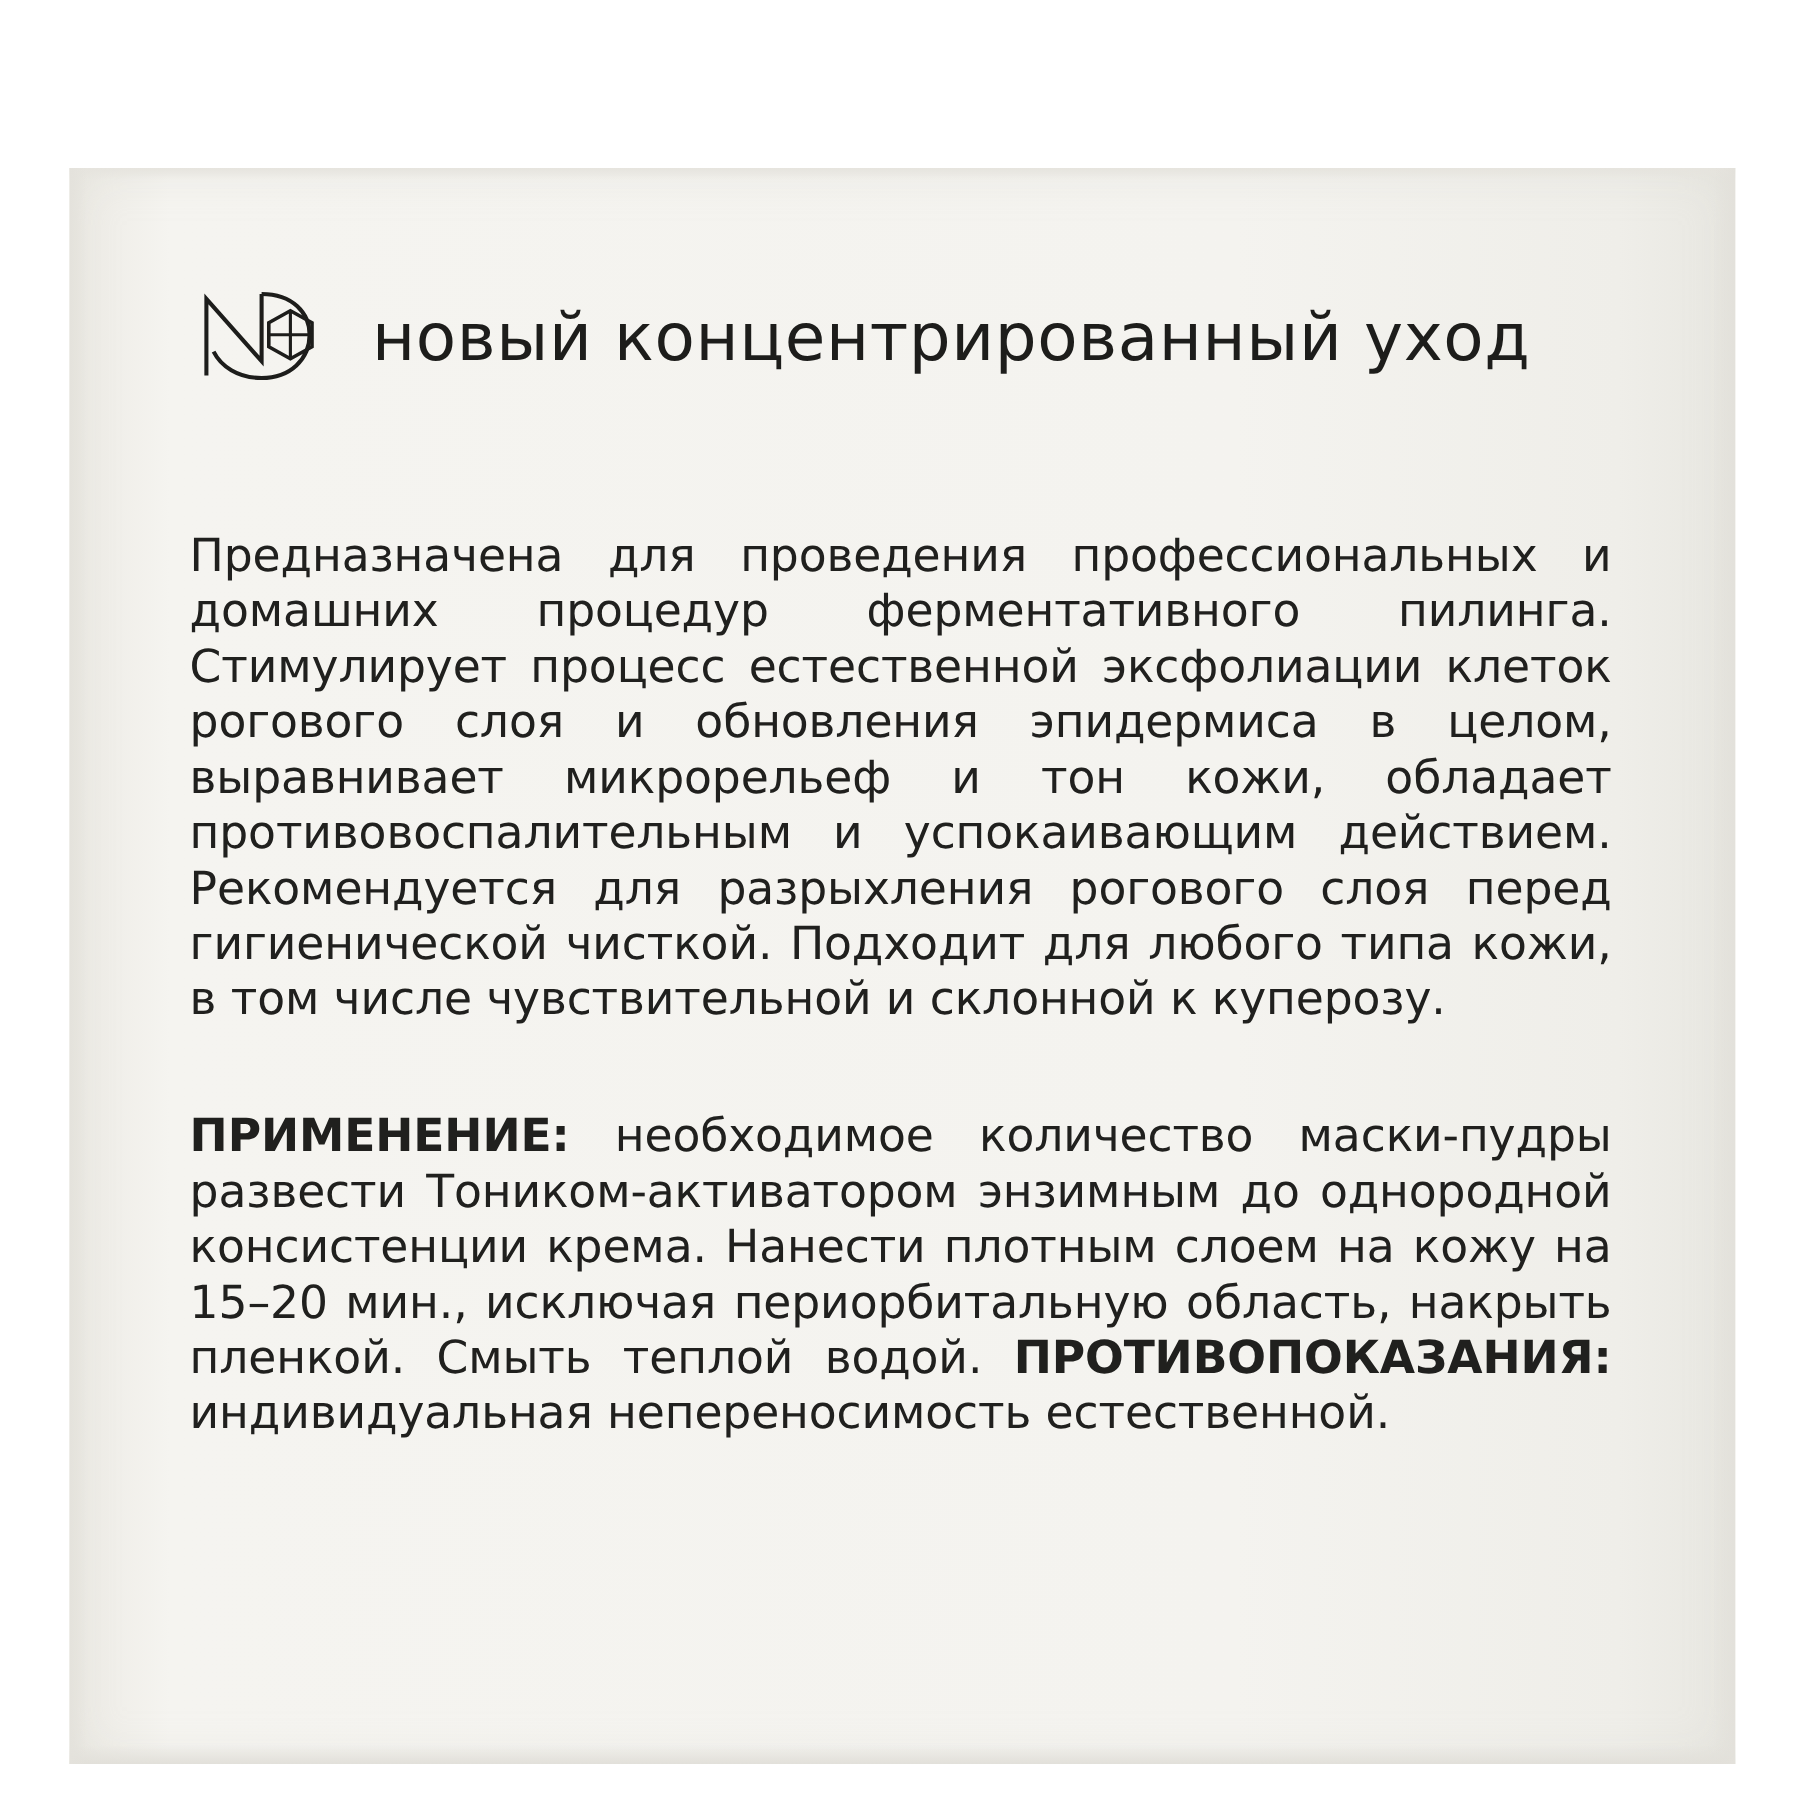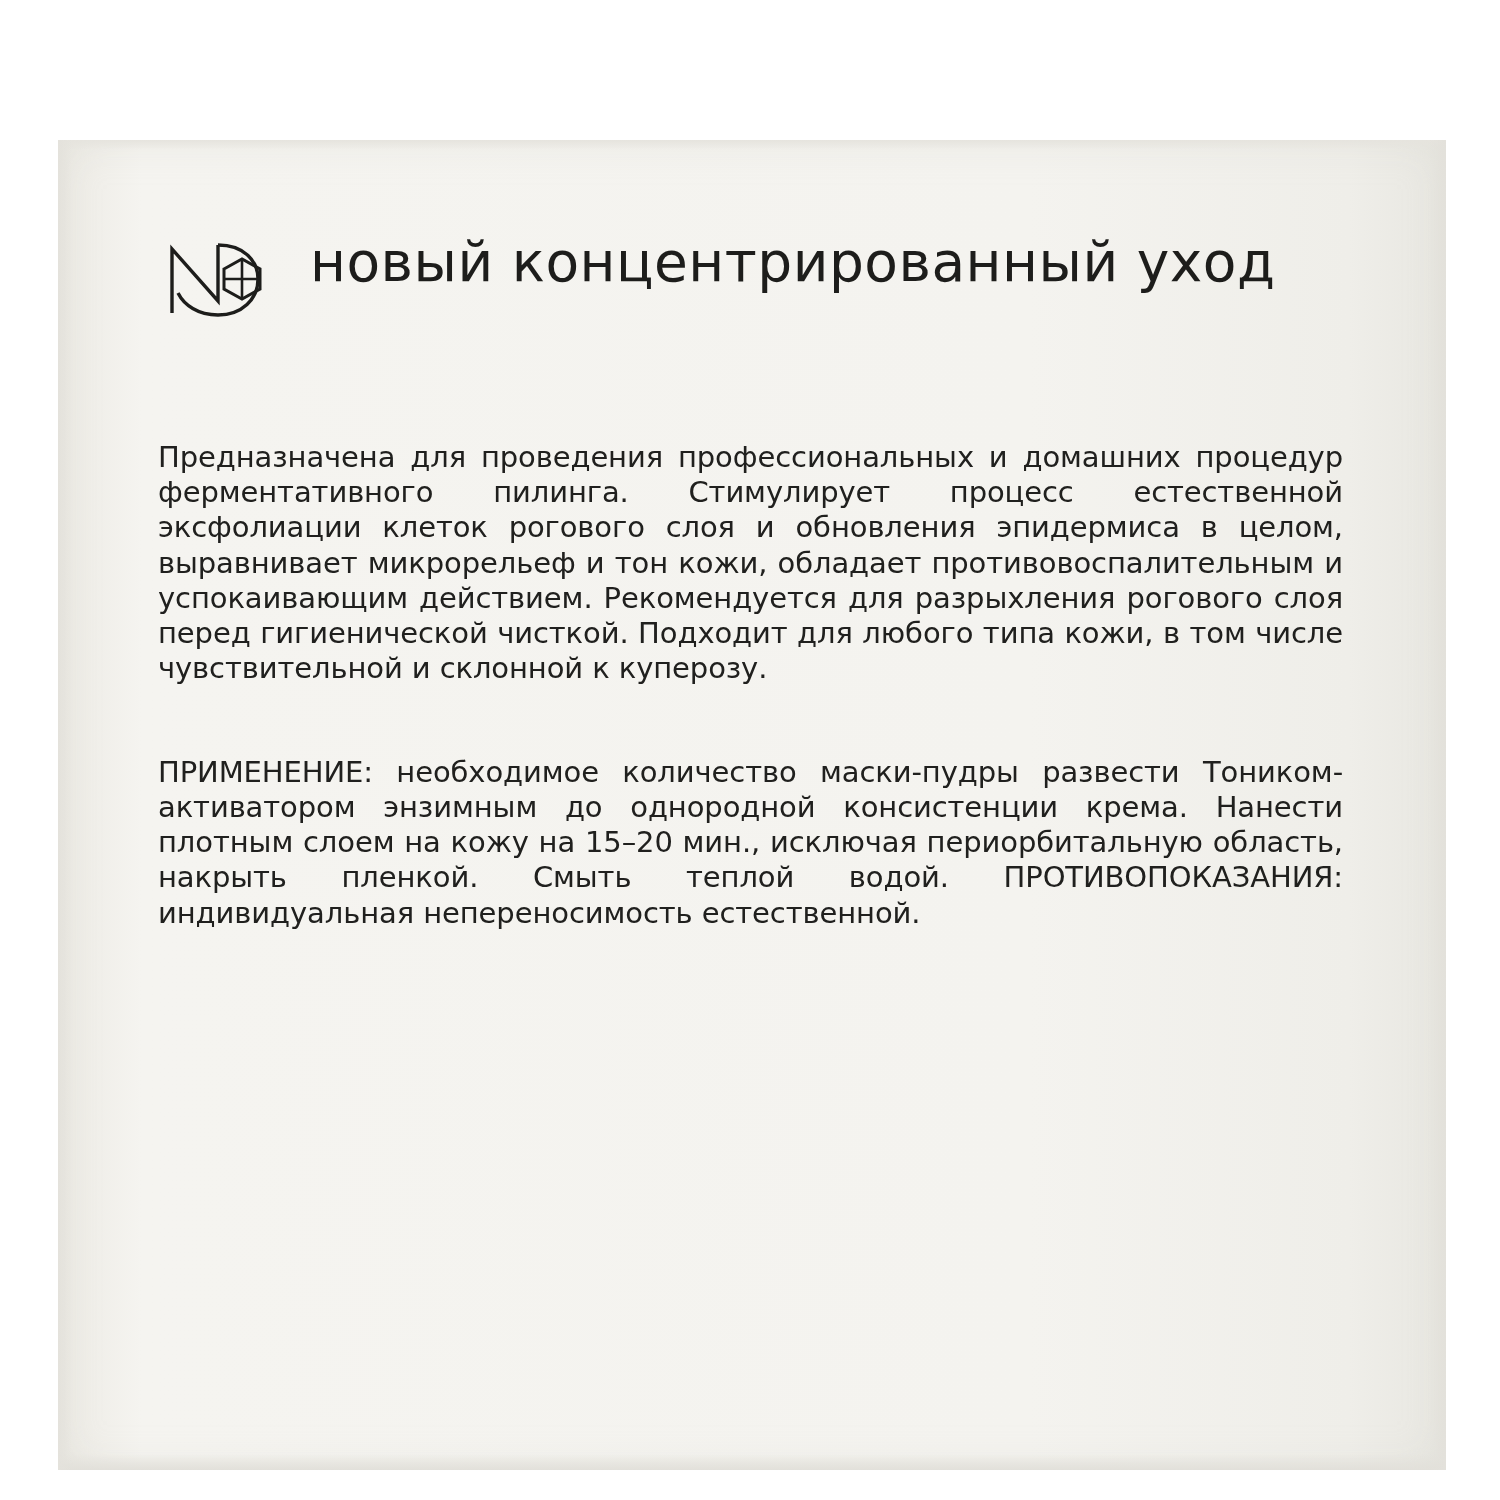--- a/index.html
+++ b/index.html
@@ -49,21 +49,21 @@
     right: 0; top: 0; bottom: 0;
     width: 18px;
     background: linear-gradient(to left, #e3e1db, rgba(243,242,238,0));
   }
 
   .header {
     position: absolute;
     left: 100px;
     top: 95px;
     display: flex;
-    align-items: flex-start;
+    align-items: center;
     gap: 34px;
   }
 
   .logo-mark {
     width: 118px;
     height: 92px;
     position: relative;
     flex: 0 0 auto;
   }
   .logo-mark svg { display: block; }
@@ -79,35 +79,35 @@
   }
 
   .body-copy {
     position: absolute;
     left: 100px;
     top: 300px;
     width: 1185px;
   }
 
   .para {
-    font-size: 29px;
+    font-size: 38px;
     line-height: 1.215;
     color: #20201e;
     text-align: justify;
     text-justify: inter-word;
     margin: 0;
     letter-spacing: -0.1px;
   }
 
   .para + .para {
     margin-top: 68px;
   }
 
   .para b {
-    font-weight: 400;
+    font-weight: 700;
   }
 </style>
 </head>
 <body>
 
 <div class="package">
   <div class="pkg-edge-top"></div>
   <div class="pkg-edge-bottom"></div>
   <div class="pkg-edge-left"></div>
   <div class="pkg-edge-right"></div>

